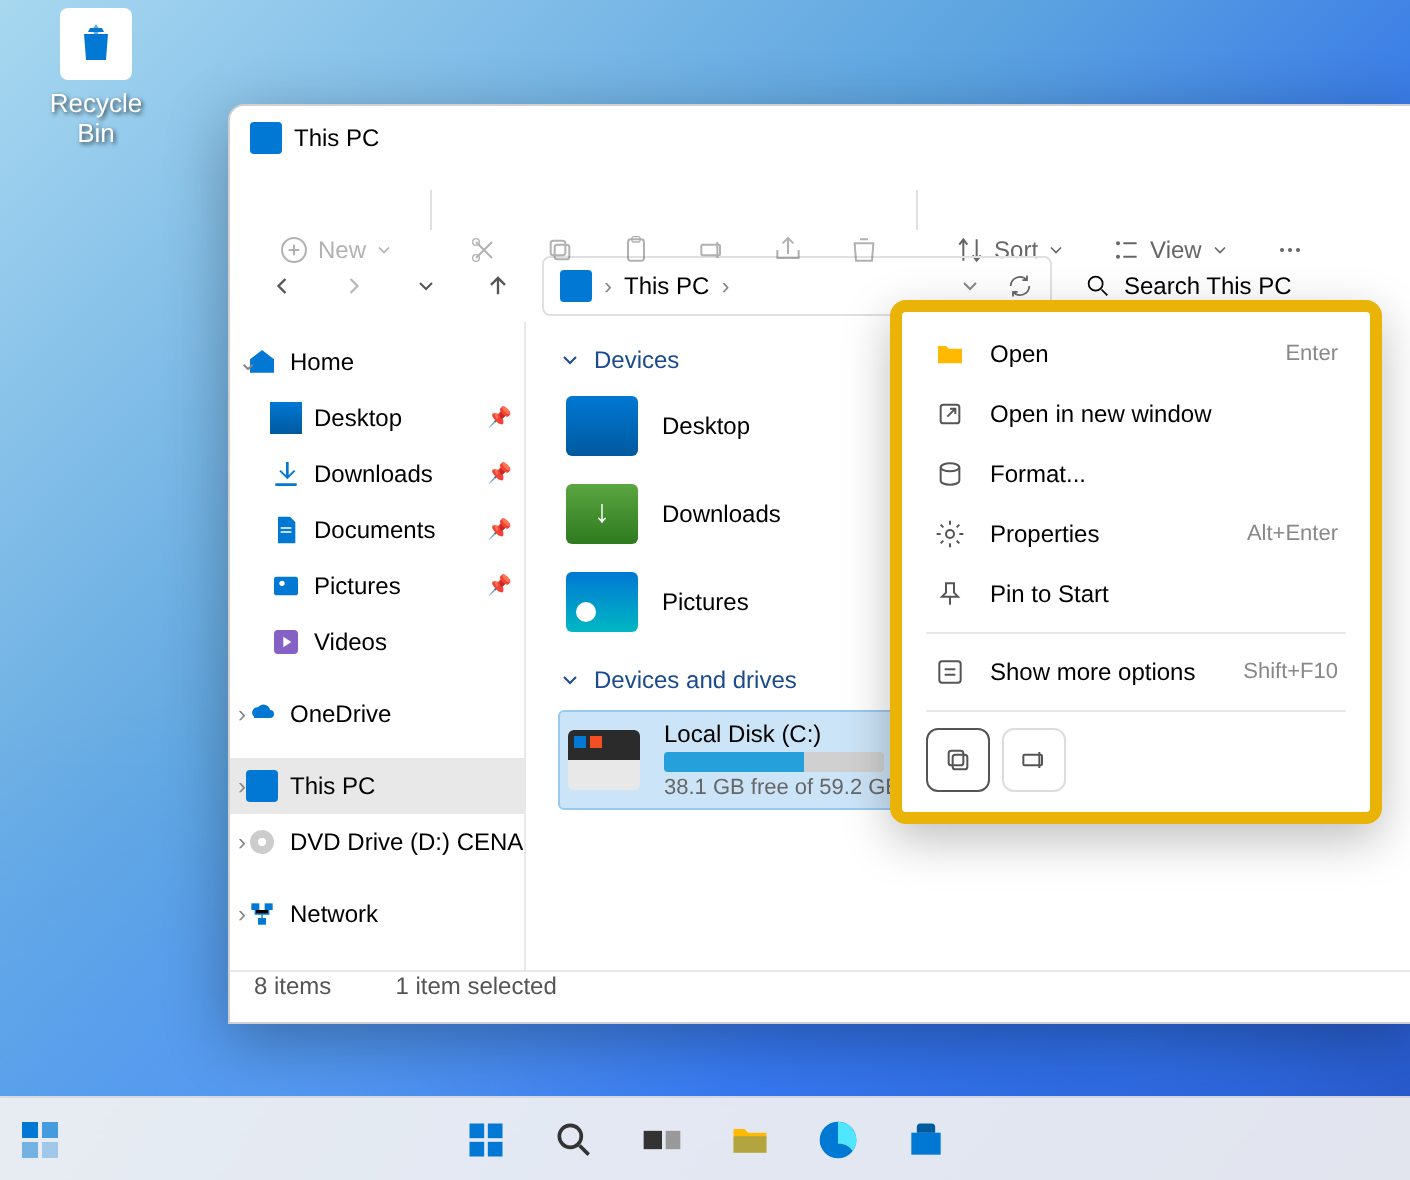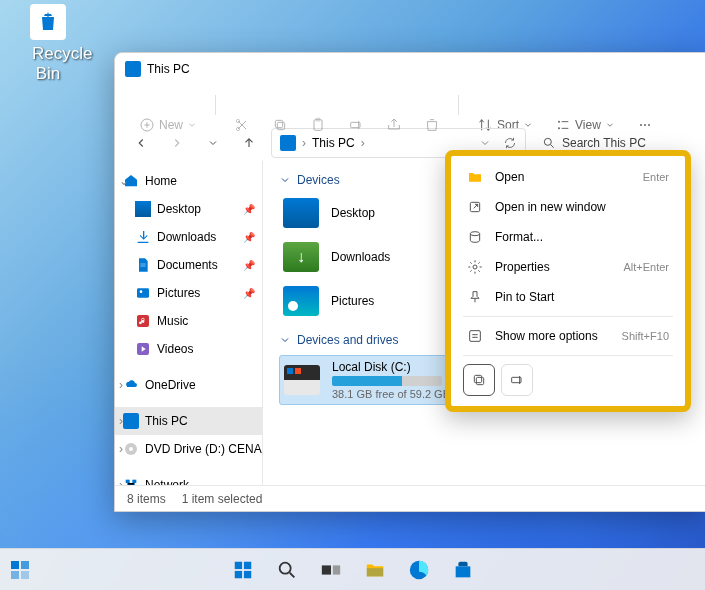--- a/index.html
+++ b/index.html
@@ -1,34 +1,34 @@
 <!DOCTYPE html>
 <html><head>
 <meta charset="utf-8">
 <style>
 *{box-sizing:border-box;margin:0;padding:0;font-family:"Segoe UI",Arial,sans-serif;font-size:12px;}
 body{width:705px;height:590px;background:linear-gradient(135deg,#a8d8f0 0%,#5ba3e0 40%,#2563eb 70%,#1e40af 100%);position:relative;overflow:hidden;}
 .wave{position:absolute;bottom:40px;left:0;width:100%;height:280px;background:radial-gradient(ellipse at 20% 100%,#60a5fa 0%,transparent 50%),radial-gradient(ellipse at 80% 90%,#3b82f6 0%,transparent 50%);opacity:.6;}
 .desktop-icon{position:absolute;top:4px;left:18px;text-align:center;width:60px;}
 .desktop-icon .ico{width:36px;height:36px;background:#fff;border-radius:4px;margin:0 auto 4px;display:flex;align-items:center;justify-content:center;}
 .desktop-icon .ico svg{width:24px;height:24px;}
-.desktop-icon span{color:#fff;text-shadow:1px 1px 2px rgba(0,0,0,.7);font-size:17px;margin-left:14px;}
+.desktop-icon span{color:#fff;text-shadow:1px 1px 2px rgba(0,0,0,.7);font-size:13px;}
 .window{position:absolute;top:52px;left:114px;right:-2px;height:460px;background:#fff;border:1px solid #d0d0d0;border-radius:8px 0 0 0;box-shadow:0 8px 32px rgba(0,0,0,.3);display:flex;flex-direction:column;overflow:visible;}
 .titlebar{height:32px;display:flex;align-items:center;padding:0 10px;gap:6px;}
 .titlebar .ico{width:16px;height:16px;background:#0078d4;border-radius:2px;}
 .toolbar{height:40px;display:flex;align-items:center;padding:0 16px;gap:6px;}
 .tbtn{height:28px;padding:0 8px;display:flex;align-items:center;gap:4px;border-radius:4px;color:#666;cursor:pointer;margin-top:39px;}
 .tbtn.disabled{opacity:.5;}
 .tbtn svg{width:16px;height:16px;}
 .divider{width:1px;height:20px;background:#e0e0e0;margin:0 4px;}
 .navbar{height:36px;display:flex;align-items:center;padding:0 12px;gap:8px;}
 .navbtn{width:28px;height:28px;display:flex;align-items:center;justify-content:center;border-radius:4px;color:#555;cursor:pointer;}
 .addrbar{flex:1;height:30px;border:1px solid #e0e0e0;border-radius:4px;display:flex;align-items:center;padding:0 8px;gap:6px;}
 .addrbar .pcico{width:16px;height:16px;background:#0078d4;border-radius:2px;}
-.searchbox{width:160px;height:30px;display:flex;align-items:center;padding:0 8px;gap:6px;color:#404040;}
+.searchbox{width:160px;height:30px;display:flex;align-items:center;padding:0 8px;gap:6px;color:#000000;}
 .body{flex:1;display:flex;overflow:hidden;}
 .sidebar{width:148px;border-right:1px solid #e8e8e8;padding:6px 0;overflow:hidden;}
 .sbitem{height:28px;display:flex;align-items:center;padding:0 6px 0 20px;gap:6px;cursor:pointer;position:relative;white-space:nowrap;}
 .sbitem.top{padding-left:8px;}
 .sbitem.sel{background:#e8e8e8;}
 .sbitem .chev{position:absolute;left:4px;width:12px;color:#888;}
 .sbitem .ico{width:16px;height:16px;flex-shrink:0;}
 .sbitem .pin{margin-left:auto;color:#999;font-size:10px;}
 .content{flex:1;padding:8px 16px;overflow:hidden;}
 .grouphdr{display:flex;align-items:center;gap:6px;color:#1a4b8c;margin:4px 0 8px;}
@@ -37,21 +37,21 @@
 .folder{display:flex;align-items:center;gap:12px;height:36px;}
 .folder .fico{width:36px;height:30px;border-radius:3px;}
 .drive{display:flex;align-items:center;gap:12px;padding:4px;background:#cce4f7;border:1px solid #99c9ef;border-radius:3px;}
 .drive .dico{width:36px;height:30px;background:linear-gradient(#2b2b2b 0 50%,#e8e8e8 50% 100%);border-radius:3px;position:relative;}
 .drive .dico::before{content:"";position:absolute;top:3px;left:3px;width:6px;height:6px;background:#0078d4;}
 .drive .dico::after{content:"";position:absolute;top:3px;left:11px;width:6px;height:6px;background:#f25022;}
 .drive .dinfo{flex:1;}
 .drive .bar{width:110px;height:10px;background:#d0d0d0;border-radius:2px;margin:2px 0;overflow:hidden;}
 .drive .bar .fill{height:100%;background:#26a0da;width:64%;}
 .drive .sub{color:#666;font-size:11px;}
-.statusbar{height:26px;border-top:1px solid #e8e8e8;display:flex;align-items:center;padding:0 12px;gap:16px;color:#555;font-size:11px;}
+.statusbar{height:26px;border-top:1px solid #e8e8e8;display:flex;padding:0 12px;gap:32px;color:#555;font-size:11px;}
 .ctxmenu{position:absolute;top:150px;left:445px;width:246px;background:#fff;border:6px solid #eab308;border-radius:8px;box-shadow:0 8px 24px rgba(0,0,0,.25);padding:6px;z-index:100;}
 .ctxitem{height:30px;display:flex;align-items:center;padding:0 10px;gap:12px;border-radius:4px;cursor:pointer;}
 .ctxitem .cico{width:16px;height:16px;color:#555;flex-shrink:0;}
 .ctxitem .shortcut{margin-left:auto;color:#888;font-size:11px;}
 .ctxsep{height:1px;background:#e8e8e8;margin:4px 6px;}
 .ctxactions{display:flex;gap:6px;padding:4px 6px;}
 .ctxaction{width:32px;height:32px;border:1px solid #ddd;border-radius:6px;display:flex;align-items:center;justify-content:center;cursor:pointer;}
 .ctxaction.active{border-color:#555;}
 .taskbar{position:absolute;bottom:0;left:0;right:0;height:42px;background:rgba(243,243,243,.92);backdrop-filter:blur(20px);border-top:1px solid rgba(0,0,0,.08);display:flex;align-items:center;justify-content:center;gap:6px;}
 .taskbar .widgets{position:absolute;left:8px;width:24px;height:24px;}
@@ -236,27 +236,20 @@
       <div class="sbitem">
           <svg class="ico" viewBox="0 0 24 24">
             <rect fill="#0078d4" x="3" y="5" width="18" height="14" rx="2"></rect>
             <circle fill="#fff" cx="9" cy="10" r="2"></circle>
           </svg>
           <span>Pictures</span>
           <span class="pin">📌</span>
         </div>
       <div class="sbitem">
           <svg class="ico" viewBox="0 0 24 24">
-            <rect fill="#d13438" x="3" y="3" width="18" height="18" rx="3"></rect>
-            <path fill="#fff" d="M10 8v7a2 2 0 1 1-1-2V9l5-1v5a2 2 0 1 1-1-2V7l-3 1z"></path>
-          </svg>
-          <span>Music</span>
-        </div>
-      <div class="sbitem">
-          <svg class="ico" viewBox="0 0 24 24">
             <rect fill="#8661c5" x="3" y="3" width="18" height="18" rx="3"></rect>
             <path fill="#fff" d="M10 8l6 4-6 4V8z"></path>
           </svg>
           <span>Videos</span>
         </div>
       <div style="height:8px"></div>
       <div class="sbitem top">
           <span class="chev">›</span>
           <svg class="ico" viewBox="0 0 24 24">
             <path fill="#0078d4" d="M6 14a4 4 0 0 1 3-7 5 5 0 0 1 9 2 3 3 0 0 1 0 6H6z"></path>

